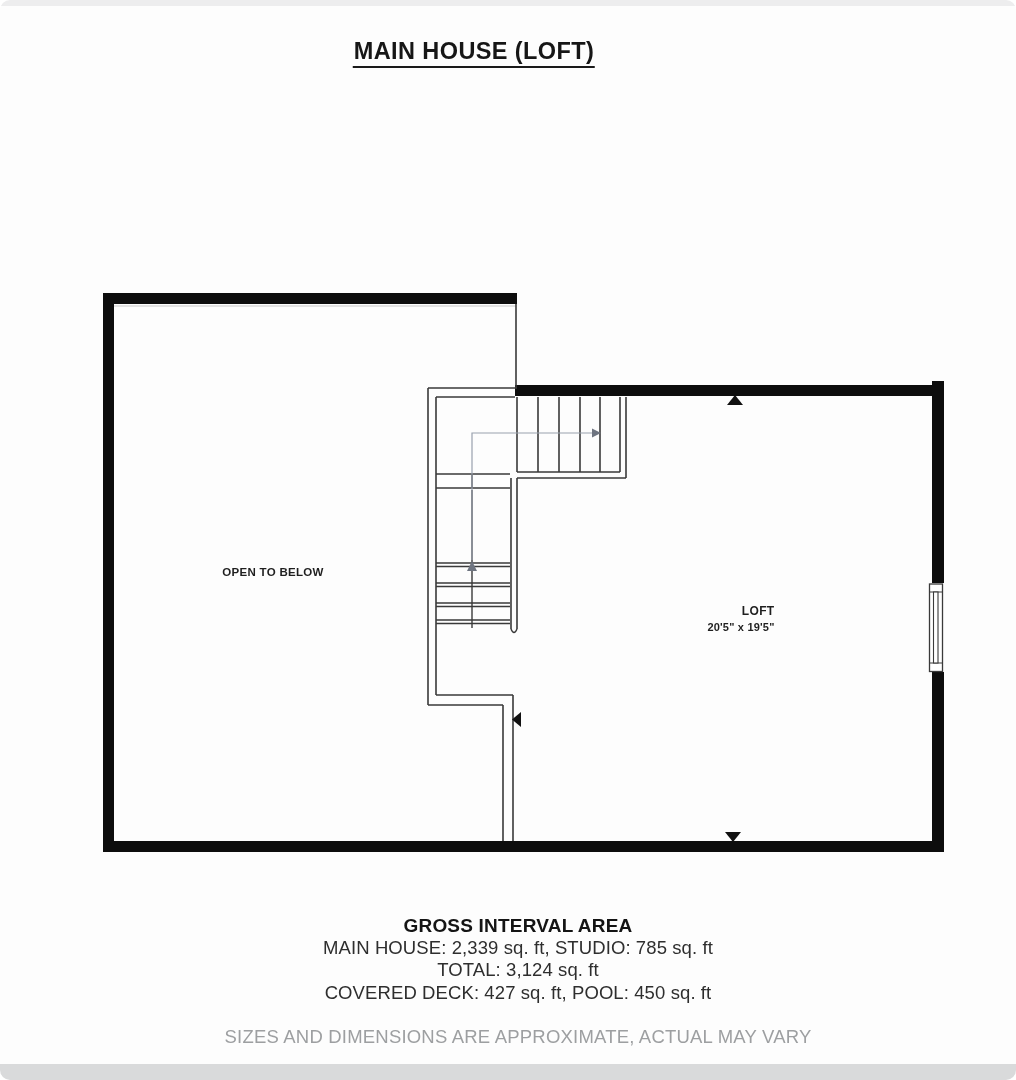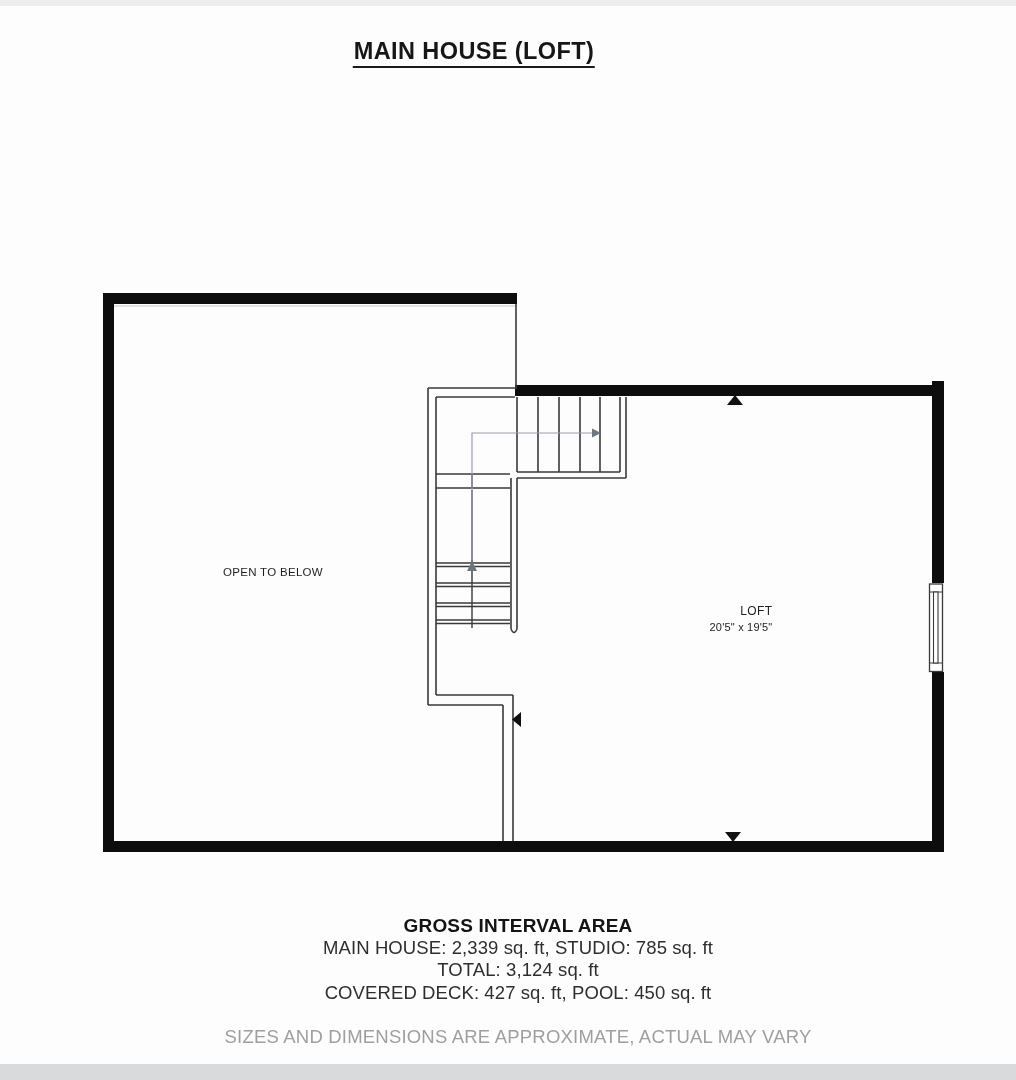--- a/index.html
+++ b/index.html
@@ -2,20 +2,21 @@
 <html><head>
 <meta charset="utf-8">
 <style>
   html,body{margin:0;padding:0;background:#ffffff;}
   .page{
     position:relative;
     width:1016px;height:1080px;
     background:#fdfdfd;
     overflow:hidden;
     font-family:"Liberation Sans","DejaVu Sans",sans-serif;
+    border-radius:10px;
   }
   .strip-top{
     position:absolute;top:0;left:0;width:100%;height:6px;
     background:#ededee;
   }
   .strip-bottom{
     position:absolute;bottom:0;left:0;width:100%;height:16px;
     background:#d9dadb;
   }
   .title{
@@ -23,21 +24,21 @@
     transform:translateX(-50%);
     margin:0;
     font-size:23.5px;font-weight:bold;color:#161616;
     letter-spacing:0.4px;white-space:nowrap;
     border-bottom:2.6px solid #1a1a1a;
     padding:0 1px 1px 1px;
   }
   .plan-svg{position:absolute;top:0;left:0;}
   .room-label{
     position:absolute;transform:translate(-50%,-50%);
-    font-weight:normal;color:#1f1f1f;white-space:nowrap;
+    font-weight:bold;color:#1f1f1f;white-space:nowrap;
   }
   .label-open{left:273px;top:572px;font-size:11.5px;letter-spacing:0.3px;}
   .label-loft{left:741px;top:619px;text-align:right;line-height:15.5px;}
   .label-loft .loft-name{font-size:12px;letter-spacing:0.4px;display:block;}
   .label-loft .loft-dims{font-size:11px;letter-spacing:0.2px;display:block;}
   .footer{
     position:absolute;top:914px;left:10px;width:1016px;
     text-align:center;color:#2e2e2e;
   }
   .footer .heading{

